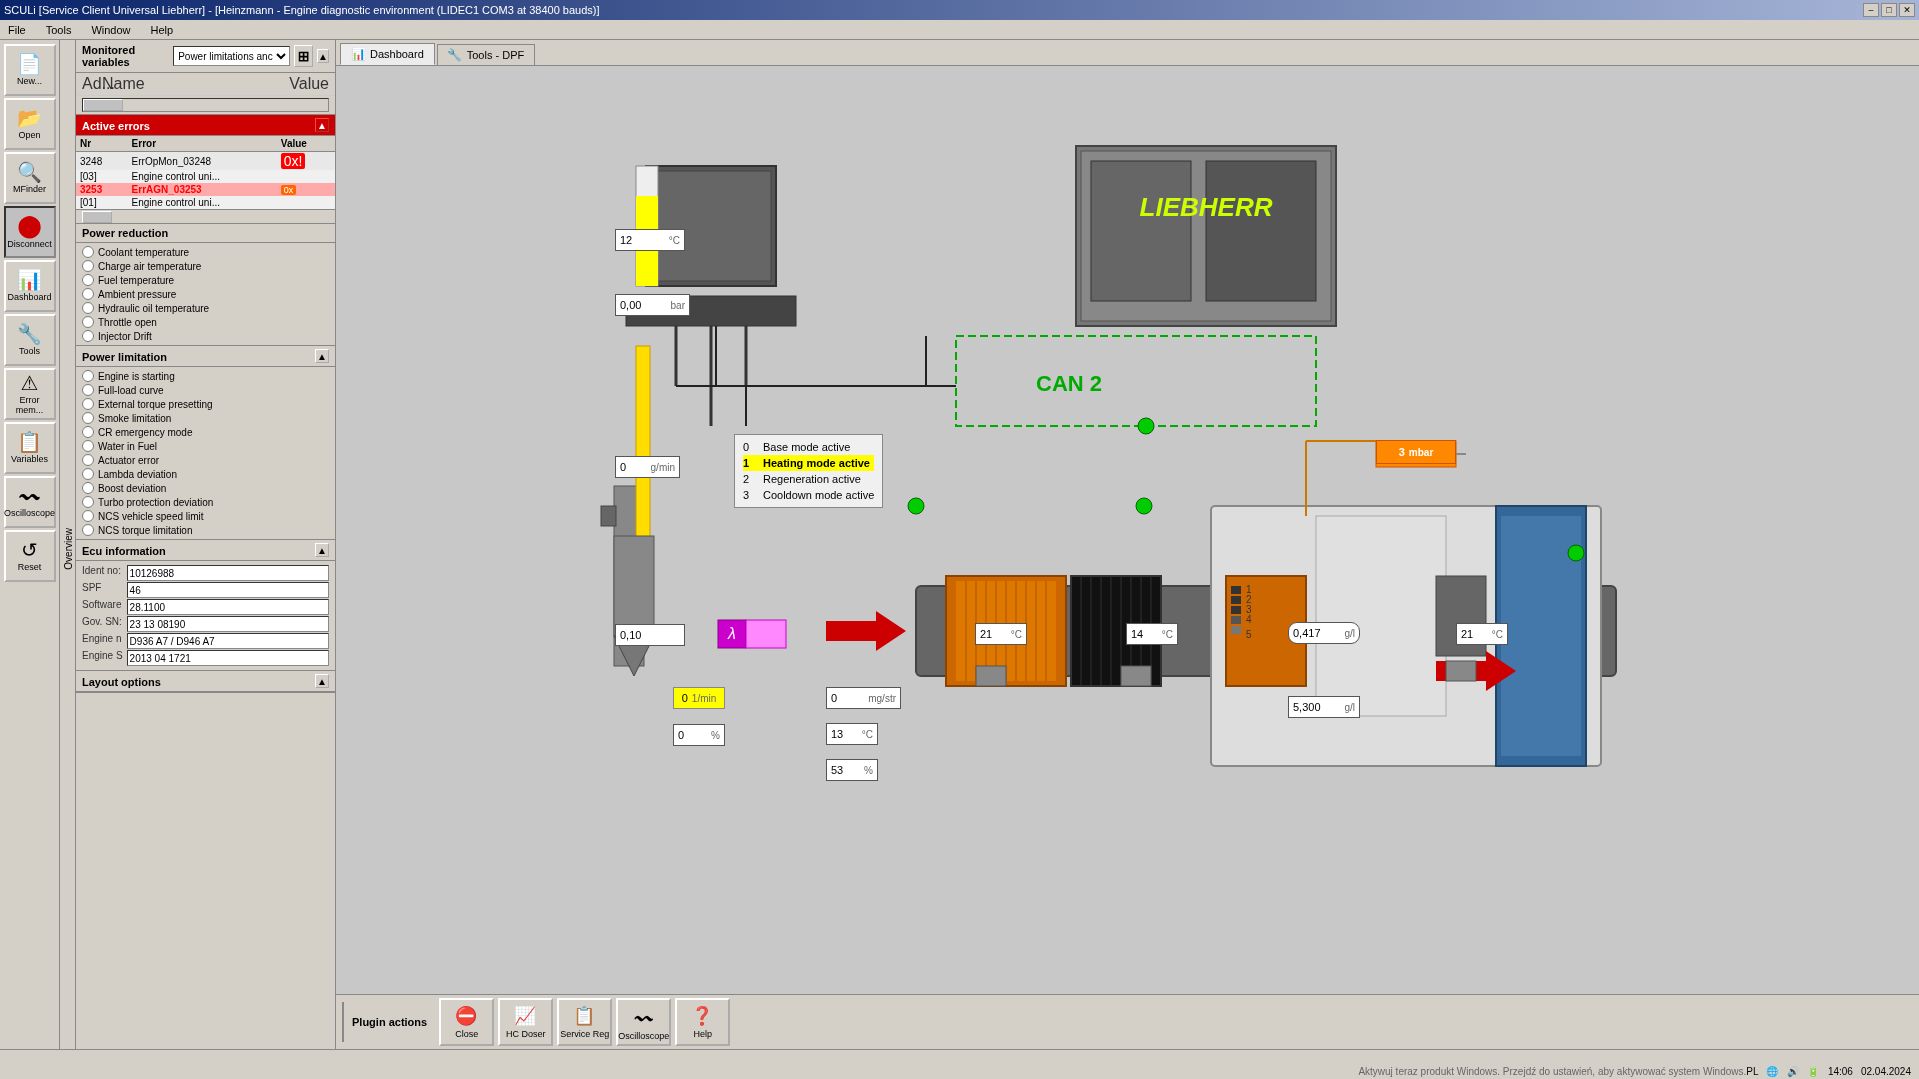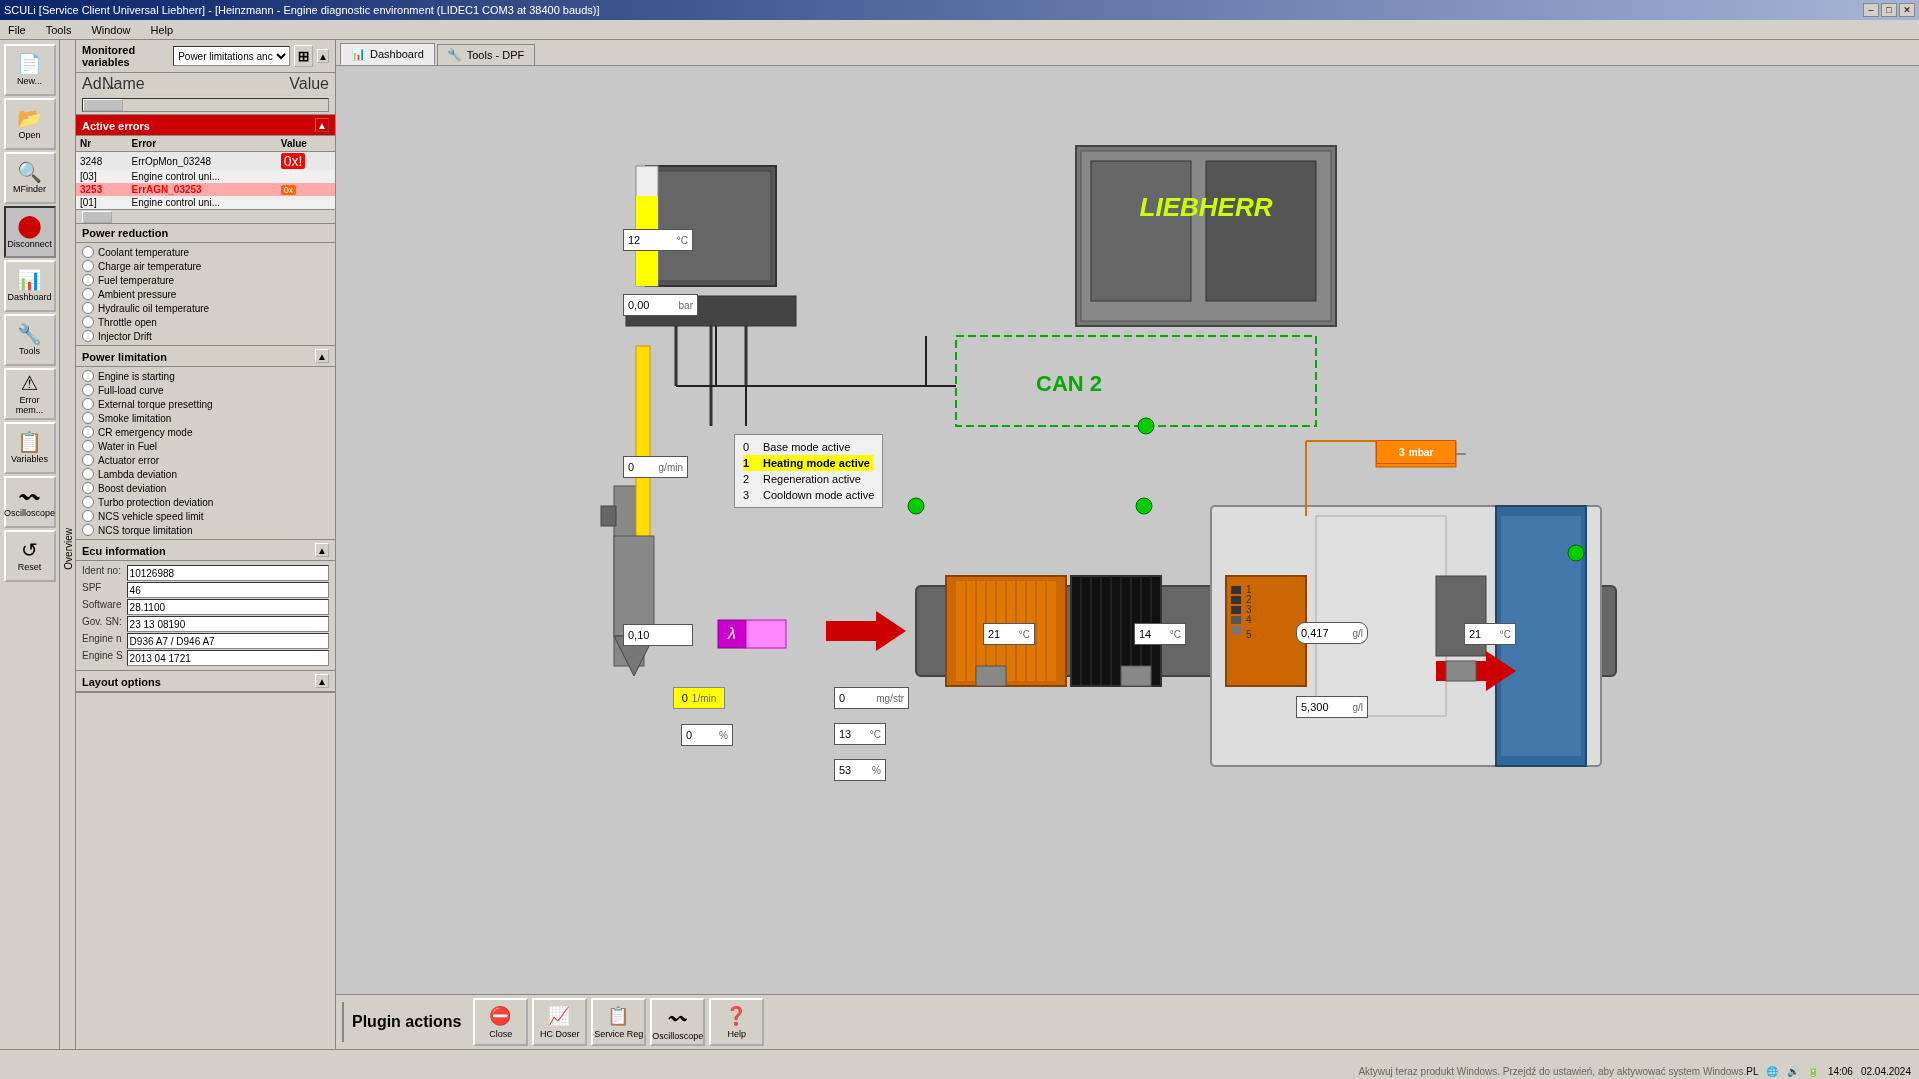--- a/index.html
+++ b/index.html
@@ -239,21 +239,21 @@
       height: 55px;
       background: #d4d0c8;
       border-top: 1px solid #888;
       display: flex;
       align-items: center;
       padding: 2px 6px;
       gap: 4px;
     }
     .plugin-label {
       font-weight: bold;
-      font-size: 16px;
+      font-size: 11px;
       margin-right: 8px;
       writing-mode: horizontal-tb;
     }
     .plugin-btn {
       width: 55px;
       height: 48px;
       background: #d4d0c8;
       border: 2px outset #fff;
       display: flex;
       flex-direction: column;
@@ -284,21 +284,20 @@
     
     .value-box {
       position: absolute;
       background: white;
       border: 1px solid #555;
       display: flex;
       align-items: center;
       justify-content: space-between;
       padding: 1px 4px;
       font-size: 11px;
-      margin-left: 8px;
     }
     .value-unit {
       color: #666;
       font-size: 10px;
       margin-left: 4px;
     }
 
     
     .mode-list {
       position: absolute;

